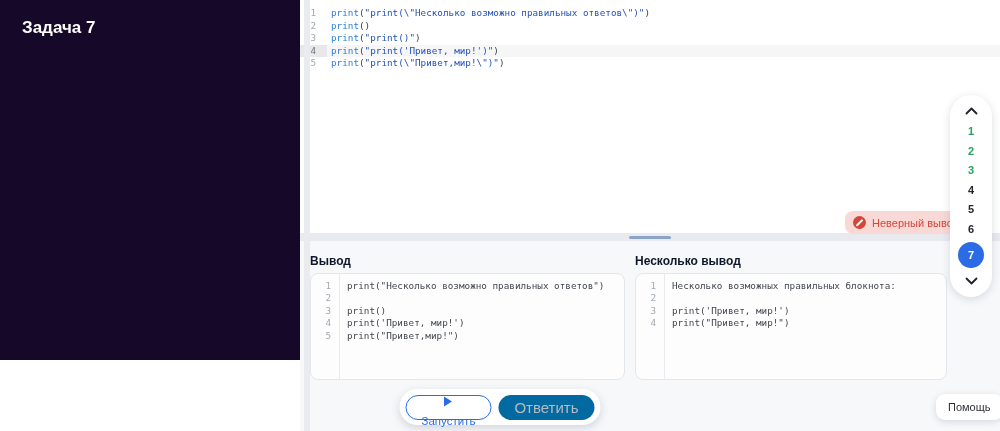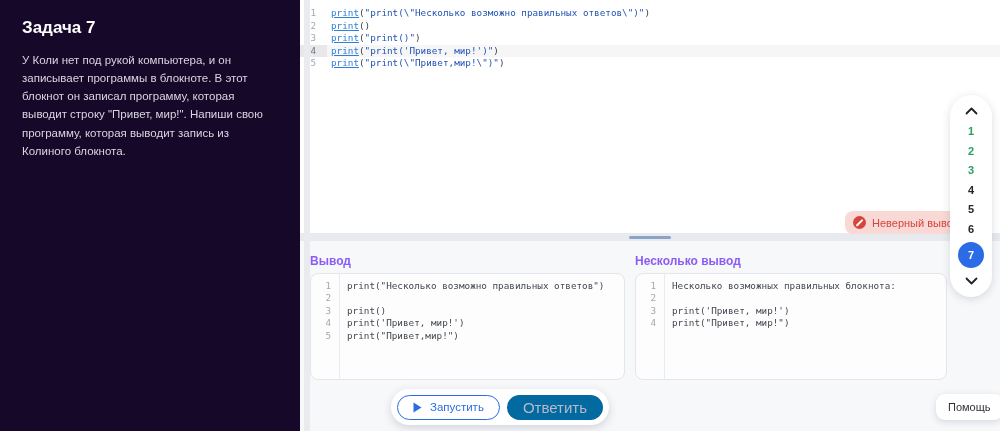--- a/index.html
+++ b/index.html
@@ -4,21 +4,21 @@
 <style>
   * { box-sizing: border-box; }
   html,body { margin:0; padding:0; }
   body {
     width:1000px; height:431px; position:relative; overflow:hidden;
     font-family:"Liberation Sans", sans-serif; background:#ffffff;
   }
 
   
   .sidebar {
-    position:absolute; left:0; top:0; width:300px; height:431px;
+    position:absolute; left:0; top:0; width:300px; height:360px;
     background:#160829; color:#fff; padding:18px 22px;
   }
   .task-title { font-size:17px; font-weight:700; margin:0 0 13px; color:#ffffff; }
   .task-desc { font-size:11.5px; line-height:1.58; color:#d9d5e2; margin:0; }
   .sidebar-footer {
     position:absolute; left:22px; right:20px; bottom:12px;
     font-size:10.5px; line-height:1.62; color:#c9c4d6;
   }
   .terms-link { color:#c9c4d6; text-decoration:underline; cursor:pointer; display:inline-block; margin-top:1px; }
 
@@ -28,34 +28,34 @@
   .editor {
     position:absolute; left:300px; top:0; width:700px; height:233px; background:#fff;
     font-family:"DejaVu Sans Mono", monospace; font-size:9.3px; cursor:text;
   }
   #editor-lines { position:absolute; top:7px; left:0; right:0; }
   .code-row { display:flex; height:12.6px; line-height:12.6px; }
   .code-row .gnum { width:27px; padding-right:11px; text-align:right; color:#a2a8af; flex:none; }
   .code-row .ctext { padding-left:4px; white-space:pre; }
   .code-row.active { background:#f6f6f7; }
   .code-row.active .gnum { background:#e8e8ea; color:#71767d; }
-  .tok-fn { color:#2e7fd9;text-decoration:underline; }
+  .tok-fn { color:#2e7fd9; }
   .tok-p  { color:#3c4148; }
   .tok-str{ color:#2353b5; }
 
   
   .hdivider {
     position:absolute; left:300px; top:233px; width:700px; height:8px; background:#e8eaef;
     display:flex; align-items:center; justify-content:center; z-index:4; cursor:row-resize;
   }
   .split-handle { width:42px; height:3px; border-radius:2px; background:#8ba3c6; }
 
   
   .bottom { position:absolute; left:300px; top:241px; width:700px; height:190px; background:#f7f8fa; }
-  .panel-title { position:absolute; font-size:12px; font-weight:700; color:#8b5cf6; }
+  .panel-title { position:absolute; font-size:12px; font-weight:700; color:#0f172a; }
   #out-title { left:10px; top:13px; }
   #exp-title { left:335px; top:13px; }
   .panel-box {
     position:absolute; top:32px; height:107px; background:#fdfdfe;
     border:1px solid #e3e6ea; border-radius:8px; overflow:hidden; padding-top:6px;
     font-family:"DejaVu Sans Mono", monospace; font-size:9.3px; color:#43484f;
   }
   #output-box   { left:10px;  width:315px; }
   #expected-box { left:335px; width:312px; }
   .panel-vline { position:absolute; left:28px; top:0; bottom:0; width:1px; background:#e8eaee; }
@@ -77,21 +77,21 @@
 
   
   .actions-pill {
     position:absolute; left:500px; top:389px; transform:translateX(-50%); height:36px;
     background:#fff; border-radius:18px; box-shadow:0 3px 10px rgba(40,50,70,.18);
     display:flex; align-items:center; gap:7px; padding:0 6px; z-index:6;
   }
   .actions-pill button { font-family:inherit; cursor:pointer; }
   .run-btn {
     height:25px; border:1.5px solid #2b6ce6; color:#2b6ce6; background:#fff; border-radius:14px;
-    font-size:11.5px; font-weight:500; display:flex; align-items:center; gap:8px; padding:0 15px;
+    font-size:11.5px; font-weight:500; display:flex; align-items:center; gap:8px; padding:0 15px;flex-direction:column;
   }
   .answer-btn {
     height:25px; border:none; background:#0369a1; color:#b7bbc3; border-radius:14px;
     font-size:15px; font-weight:500; padding:0 16px; cursor:default;
   }
   .help-btn {
     position:absolute; left:936px; top:394px; height:26px; padding:0 12px; background:#fff;
     border:none; border-radius:9px; box-shadow:0 2px 7px rgba(40,50,70,.16);
     font-size:11px; color:#2e3238; font-family:inherit; cursor:pointer; z-index:6;
   }
@@ -106,21 +106,20 @@
   #nav-items { flex:1; display:flex; flex-direction:column; align-items:center; justify-content:space-between; margin:7px 0 6px; }
   .nav-num { font-size:11px; font-weight:700; color:#23262e; width:26px; text-align:center; cursor:pointer; }
   .nav-num.done { color:#28a25f; }
   .nav-num.active { background:#2b6ce6; color:#fff; height:26px; border-radius:50%; line-height:26px; }
 </style>
 </head>
 <body>
 
 <div class="sidebar">
   <h1 class="task-title">Задача 7</h1>
-  <p class="task-desc">У Коли нет под рукой компьютера, и он записывает программы в блокноте. В этот блокнот он записал программу, которая выводит строку "Привет, мир!". Напиши свою программу, которая выводит запись из Колиного блокнота.</p>
 </div>
 
 <div class="vdivider"></div>
 
 <div class="editor">
   <div id="editor-lines">
       <div class="code-row">
         <span class="gnum">1</span>
         <span class="ctext"><span class="tok-fn">print</span><span class="tok-p">(</span><span class="tok-str">"print(\"Несколько возможно правильных ответов\")"</span><span class="tok-p">)</span></span>
       </div>

